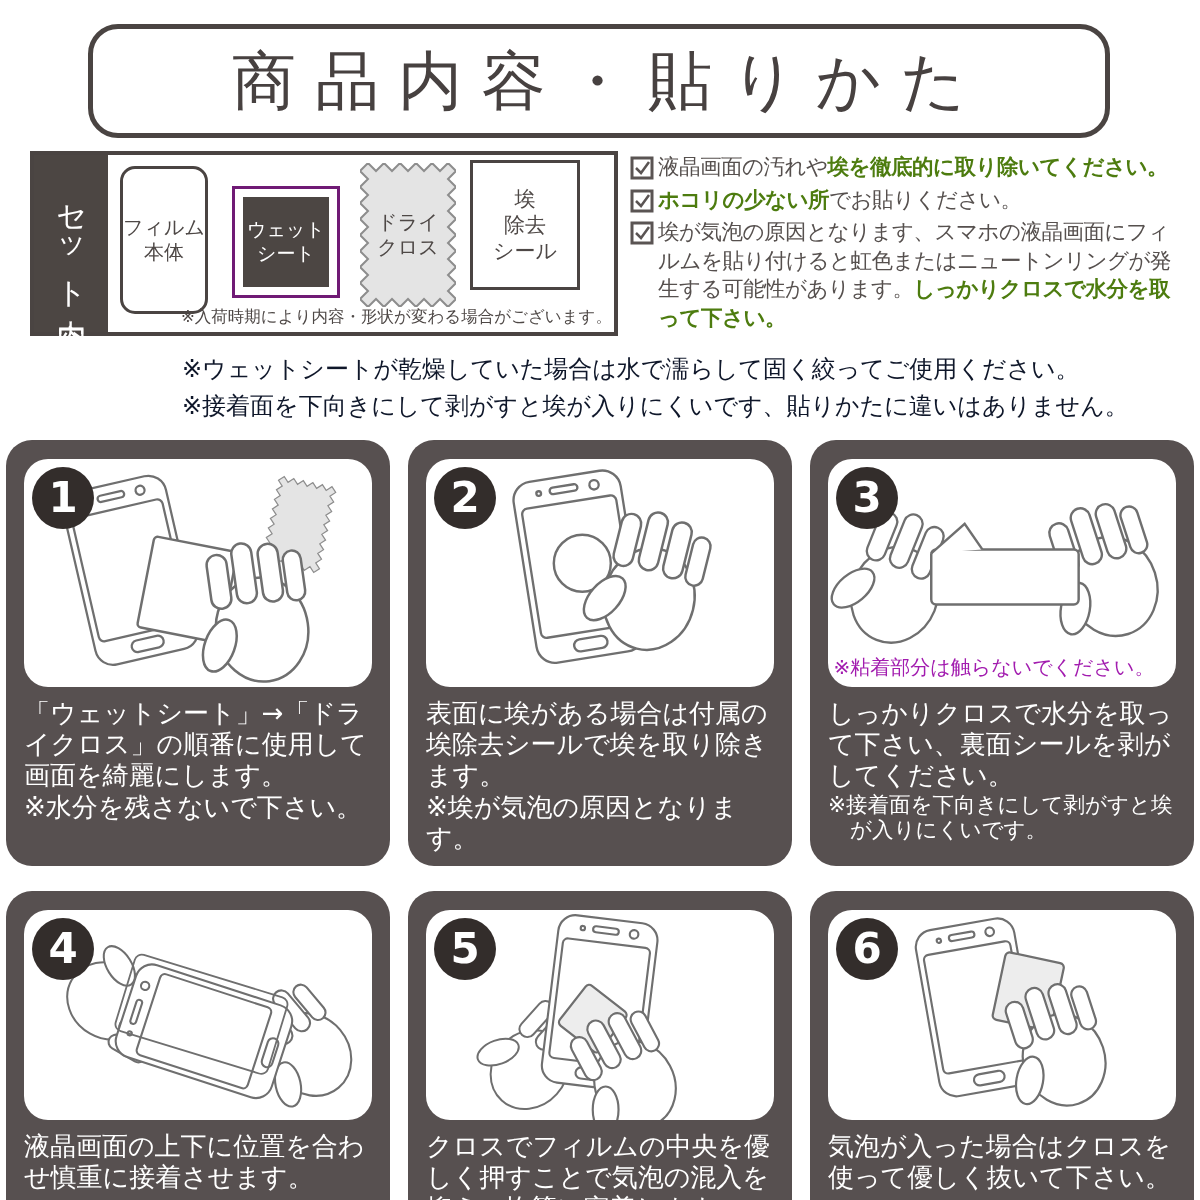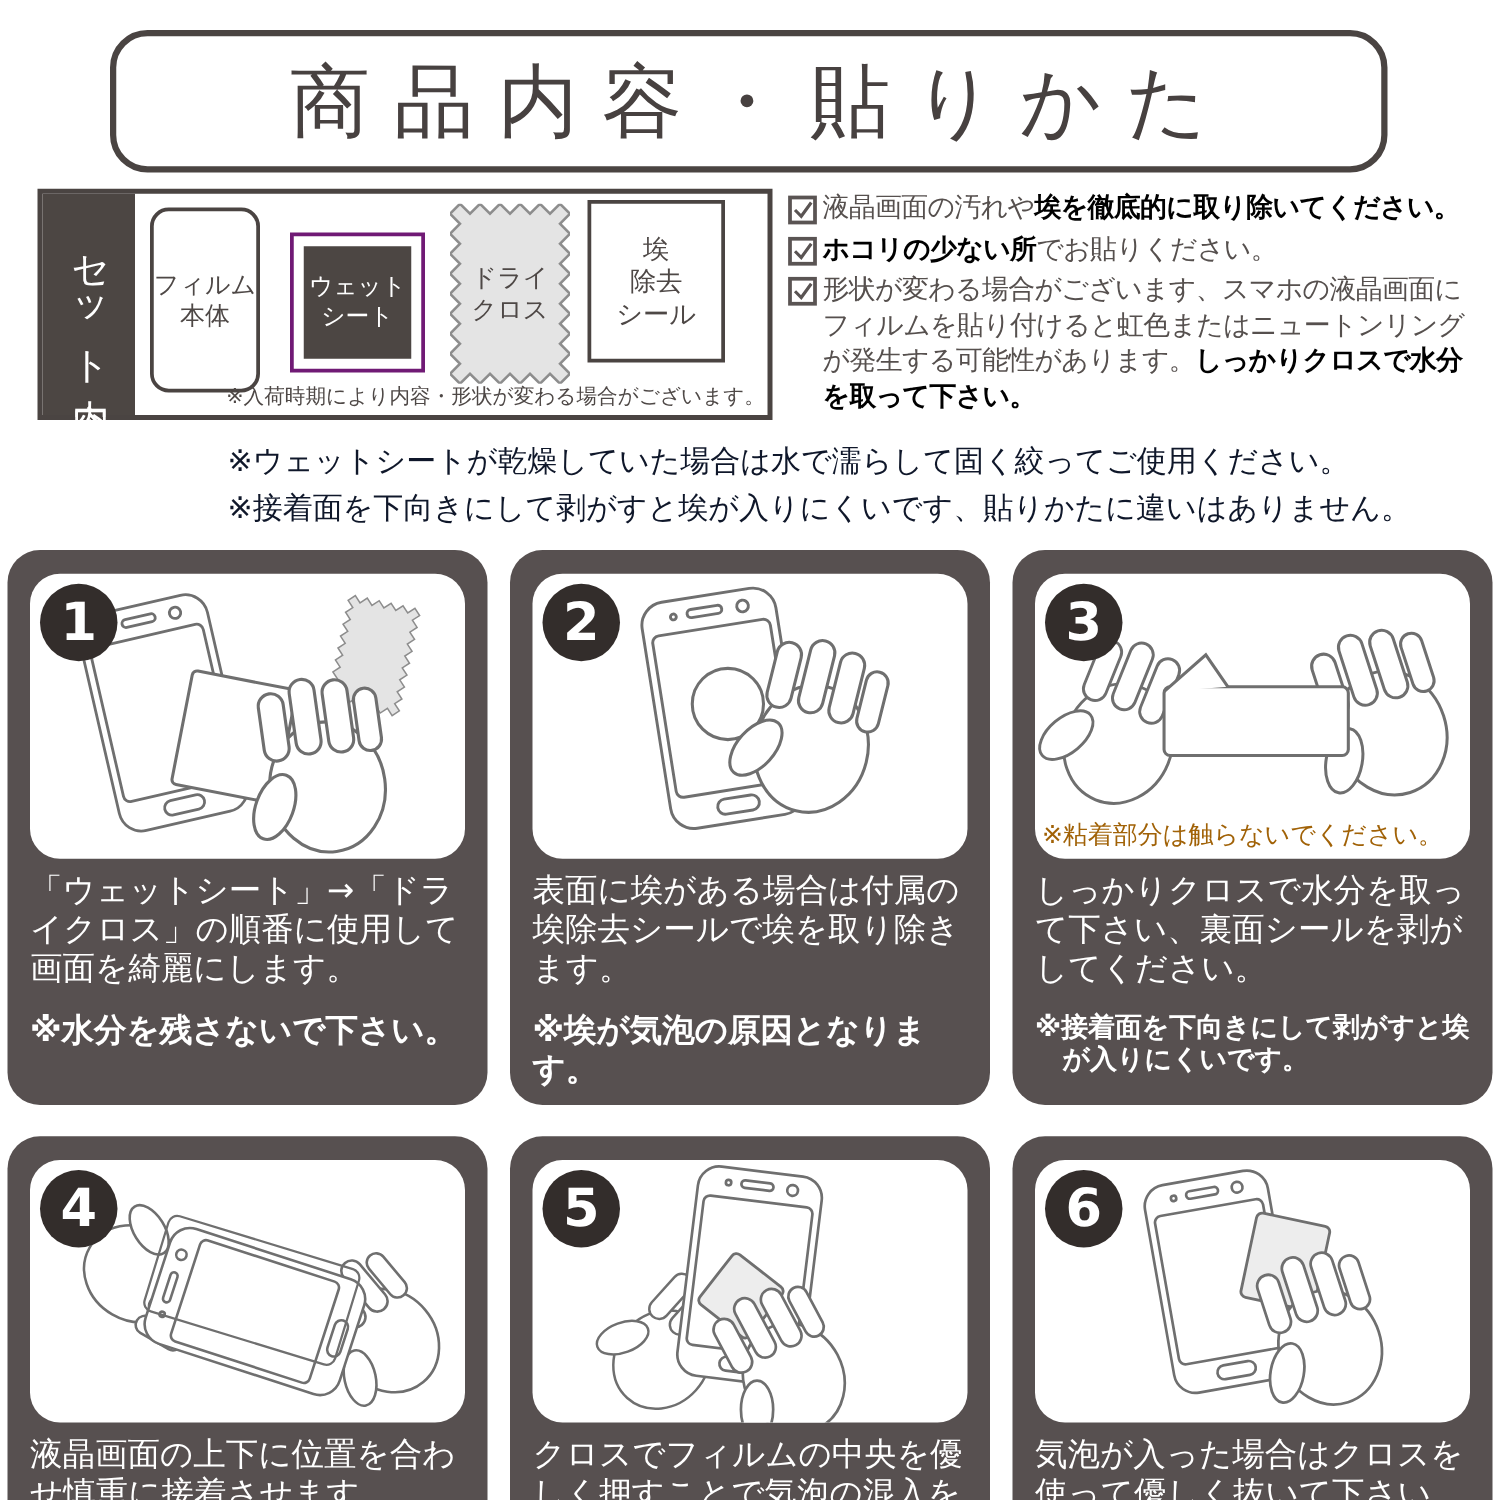--- a/index.html
+++ b/index.html
@@ -38,38 +38,38 @@
   .si-cloth{left:252px;top:8px;width:96px;height:144px;font-size:20px;}
   .si-cloth svg{position:absolute;left:0;top:0;}
   .si-cloth .lines{position:relative;z-index:1;}
   .si-seal{left:362px;top:5px;width:110px;height:130px;border:3px solid #4a4442;font-size:21px;}
   .set-note{position:absolute;right:2px;bottom:4px;font-size:16.5px;white-space:nowrap;color:#4e4846;font-weight:500;}
   
   .checklist{flex:1;padding-top:2px;}
   .check-item{display:flex;align-items:flex-start;margin-bottom:4px;}
   .check-icon{flex:none;width:24px;height:24px;margin:3px 4px 0 0;color:#5a5453;}
   .check-text{font-size:21.5px;line-height:1.33;color:#56504e;font-weight:500;letter-spacing:-0.5px;}
-  .red{color:#000000;font-weight:bold;}
+  .red{color:#4d7c0f;font-weight:bold;}
   
   .general-notes{margin:14px 0 0 182px;font-size:24px;line-height:1.55;color:#0f172a;font-weight:500;}
   
   .steps{display:grid;grid-template-columns:repeat(3,1fr);column-gap:18px;row-gap:25px;margin:15px 6px 0 6px;}
   .step-panel{background:#575050;border-radius:26px;padding:19px 18px 12px 18px;color:#fff;overflow:hidden;}
   .illus-box{background:#fff;border-radius:24px;height:228px;position:relative;}
   .steps .step-panel:nth-child(n+4) .illus-box{height:210px;}
   .illus-box svg.scene{position:absolute;left:0;top:0;width:100%;height:100%;}
   .badge{
     position:absolute;left:8px;top:8px;width:62px;height:62px;border-radius:50%;
     background:#332d2b;color:#fff;display:flex;align-items:center;justify-content:center;
     font-size:42px;font-weight:bold;z-index:2;
   }
-  .illus-note{position:absolute;left:0;right:16px;bottom:6px;text-align:center;color:#a16207;
+  .illus-note{position:absolute;left:0;right:16px;bottom:6px;text-align:center;color:#a21caf;
     font-size:20px;font-weight:500;z-index:2;}
   .caption{margin-top:11px;font-size:26px;line-height:1.2;font-weight:500;letter-spacing:0px;}
-  .step-note{margin-top:18px;font-size:26px;line-height:1.2;font-weight:700;}
+  .step-note{margin-top:0;font-size:26px;line-height:1.2;font-weight:400;}
   .step-note.small{font-size:21.5px;line-height:1.18;padding-left:22px;text-indent:-22px;}
   .hidden-defs{position:absolute;width:0;height:0;overflow:hidden;}
 </style>
 </head>
 <body>
 
 <svg class="hidden-defs" aria-hidden="true">
   <defs>
     <g id="g-phone" fill="#ffffff" stroke="#6f6f6f" stroke-width="2.5">
       <rect x="2" y="2" width="116" height="196" rx="20"></rect>
@@ -154,21 +154,21 @@
           <rect x="2" y="2" width="20" height="20" fill="none" stroke="currentColor" stroke-width="3"></rect>
           <path d="M6 12 L11 17 L19 6" fill="none" stroke="currentColor" stroke-width="2.5"></path>
         </svg>
       <div class="check-text"><span class="red">ホコリの少ない所</span><span>でお貼りください。</span></div>
     </div>
     <div class="check-item">
       <svg class="check-icon" viewBox="0 0 24 24">
           <rect x="2" y="2" width="20" height="20" fill="none" stroke="currentColor" stroke-width="3"></rect>
           <path d="M6 12 L11 17 L19 6" fill="none" stroke="currentColor" stroke-width="2.5"></path>
         </svg>
-      <div class="check-text"><span>形状が変わる場合がございます、スマホの液晶画面にフィルムを貼り付けると虹色またはニュートンリングが発生する可能性があります。</span><span class="red">しっかりクロスで水分を取って下さい。</span></div>
+      <div class="check-text"><span>埃が気泡の原因となります、スマホの液晶画面にフィルムを貼り付けると虹色またはニュートンリングが発生する可能性があります。</span><span class="red">しっかりクロスで水分を取って下さい。</span></div>
     </div>
   </div>
 </div>
 
 <div class="general-notes">
   <div>※ウェットシートが乾燥していた場合は水で濡らして固く絞ってご使用ください。</div>
   <div>※接着面を下向きにして剥がすと埃が入りにくいです、貼りかたに違いはありません。</div>
 </div>
 
 <div class="steps">

